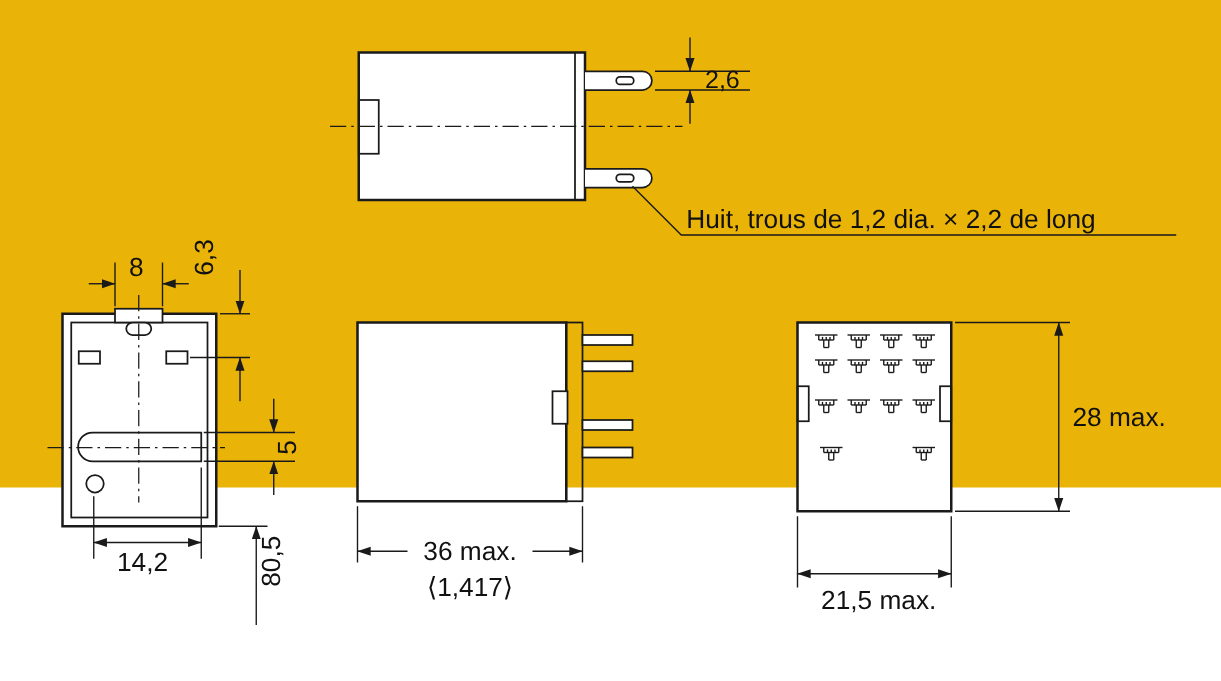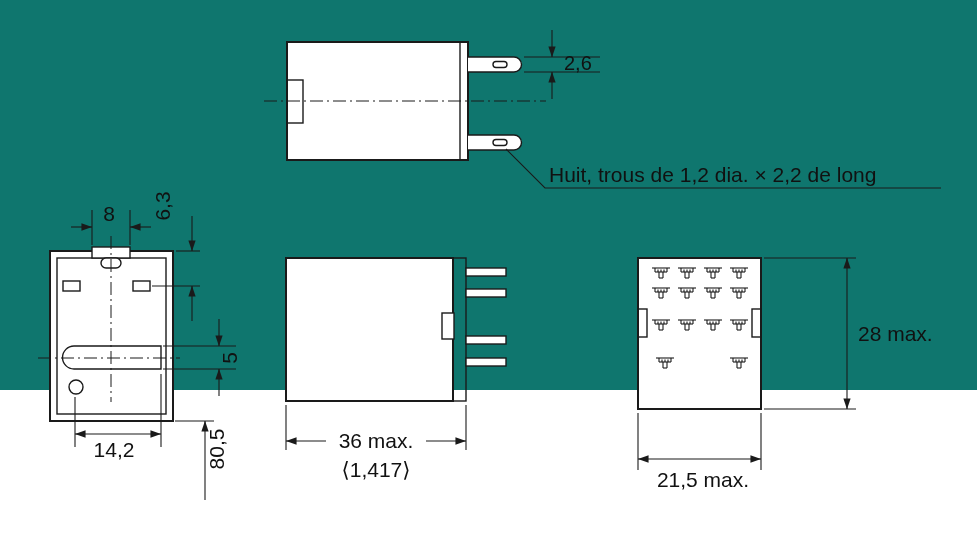--- a/index.html
+++ b/index.html
@@ -10,21 +10,21 @@
   body {
     width: 977px;
     height: 545px;
     overflow: hidden;
     font-family: "Liberation Sans", "DejaVu Sans", sans-serif;
   }
   .canvas {
     position: relative;
     width: 977px;
     height: 390px;
-    background: #0f766e;
+    background: #eab308;
   }
   svg { display: block; }
 
   
   .body { fill: #ffffff; stroke: #1a1a1a; stroke-width: 2; }
   .det  { fill: none;    stroke: #1a1a1a; stroke-width: 1.4; }
   .detw { fill: #ffffff; stroke: #1a1a1a; stroke-width: 1.4; }
   .cl   { fill: none;    stroke: #1a1a1a; stroke-width: 1; stroke-dasharray: 13 4 2 4; }
   .dim  { fill: none;    stroke: #1a1a1a; stroke-width: 1.1; }
   .arr-end   { marker-end: url(#arw); }

